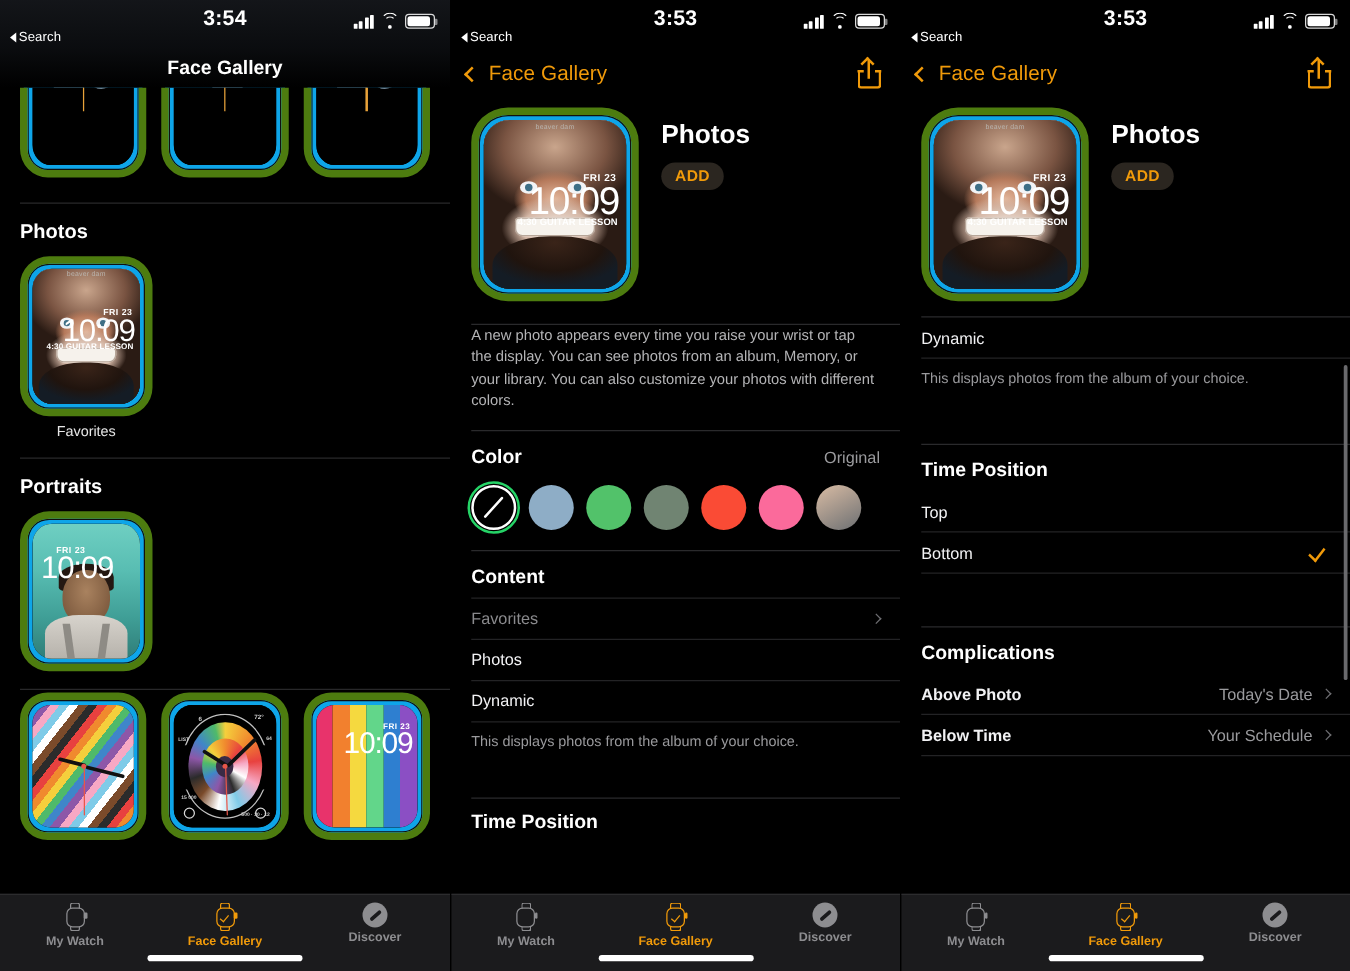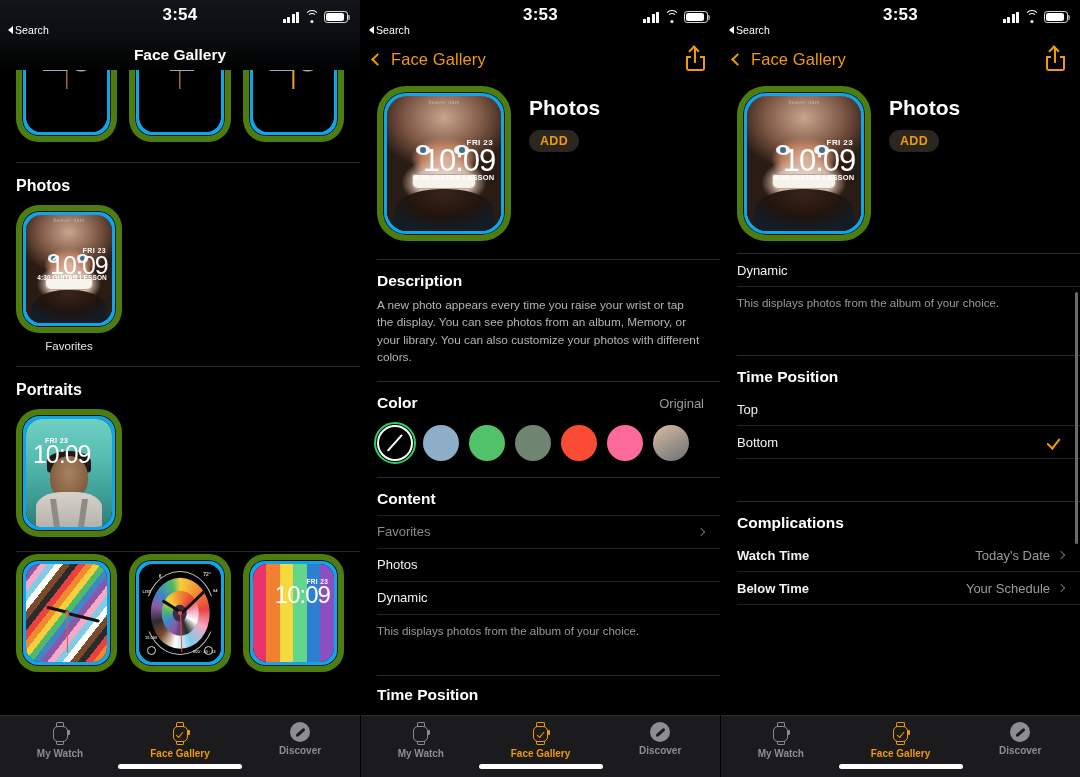--- a/index.html
+++ b/index.html
@@ -626,21 +626,20 @@
           </div>
         </div>
         <div>
           <div class="hero-title">Photos</div>
           <div class="add-badge">ADD</div>
         </div>
       </div>
 
       <div style="height:18px"></div>
       <div class="sec-div"></div>
-      <div class="sec-head">Description</div>
       <div class="sec-body">A new photo appears every time you raise your wrist or tap the display. You can see photos from an album, Memory, or your library. You can also customize your photos with different colors.</div>
 
       <div class="sec-div"></div>
       <div class="sec-head-row">
         <span class="sec-head" style="padding:0">Color</span>
         <span class="val">Original</span>
       </div>
       <div class="swatches">
         <span class="sw none selected">
             <span class="slash"></span>
@@ -789,21 +788,21 @@
           <span class="check"></span>
         </div>
         <div class="row-div"></div>
       </div>
 
       <div class="spacer-gap" style="height:42px"></div>
       <div class="sec-div"></div>
       <div class="sec-head">Complications</div>
       <div class="rows">
         <div class="row bold">
-          <span class="lbl">Watch Time</span>
+          <span class="lbl">Above Photo</span>
           <span class="rval">Today's Date</span>
           <span class="chev-r"></span>
         </div>
         <div class="row-div"></div>
         <div class="row bold">
           <span class="lbl">Below Time</span>
           <span class="rval">Your Schedule</span>
           <span class="chev-r"></span>
         </div>
         <div class="row-div"></div>

